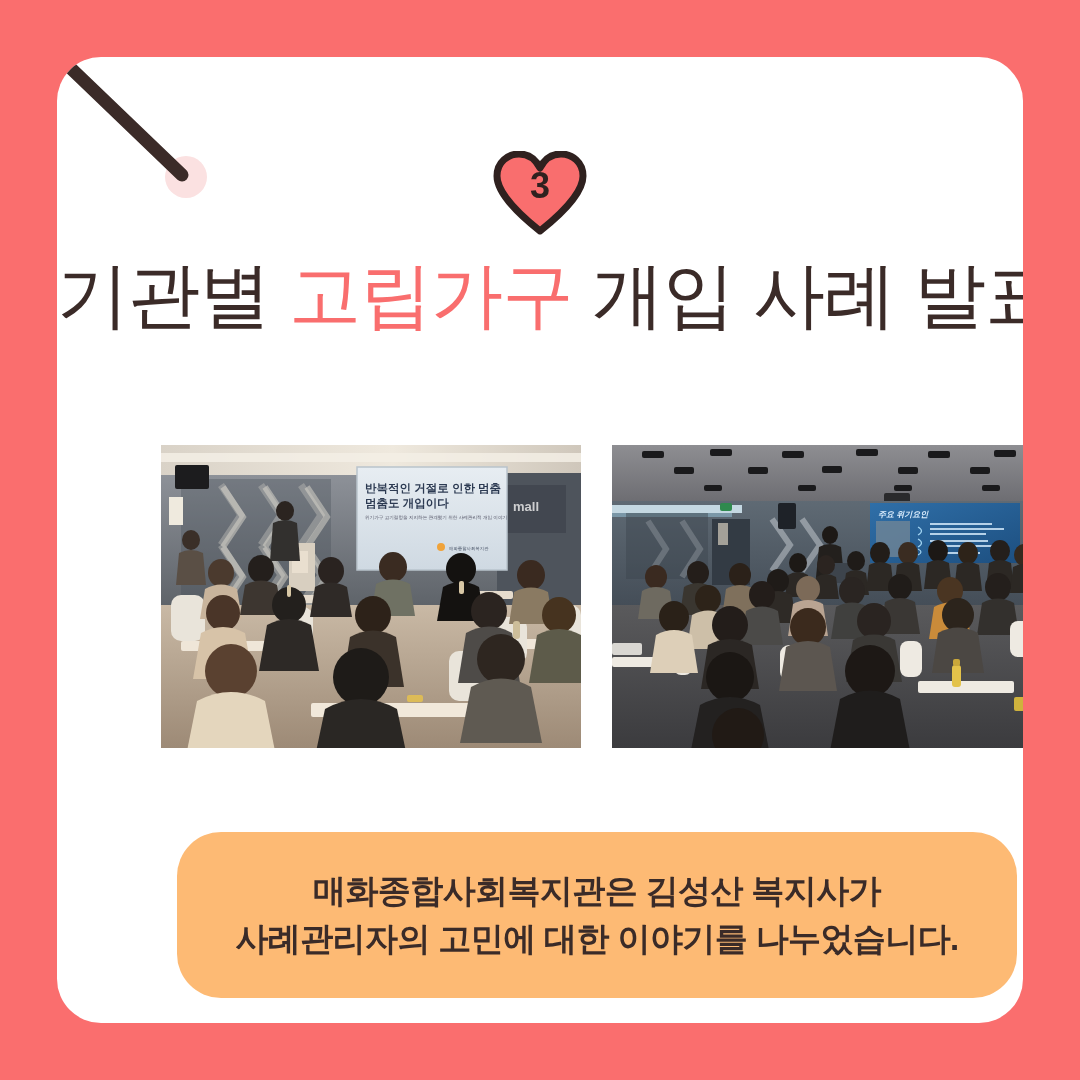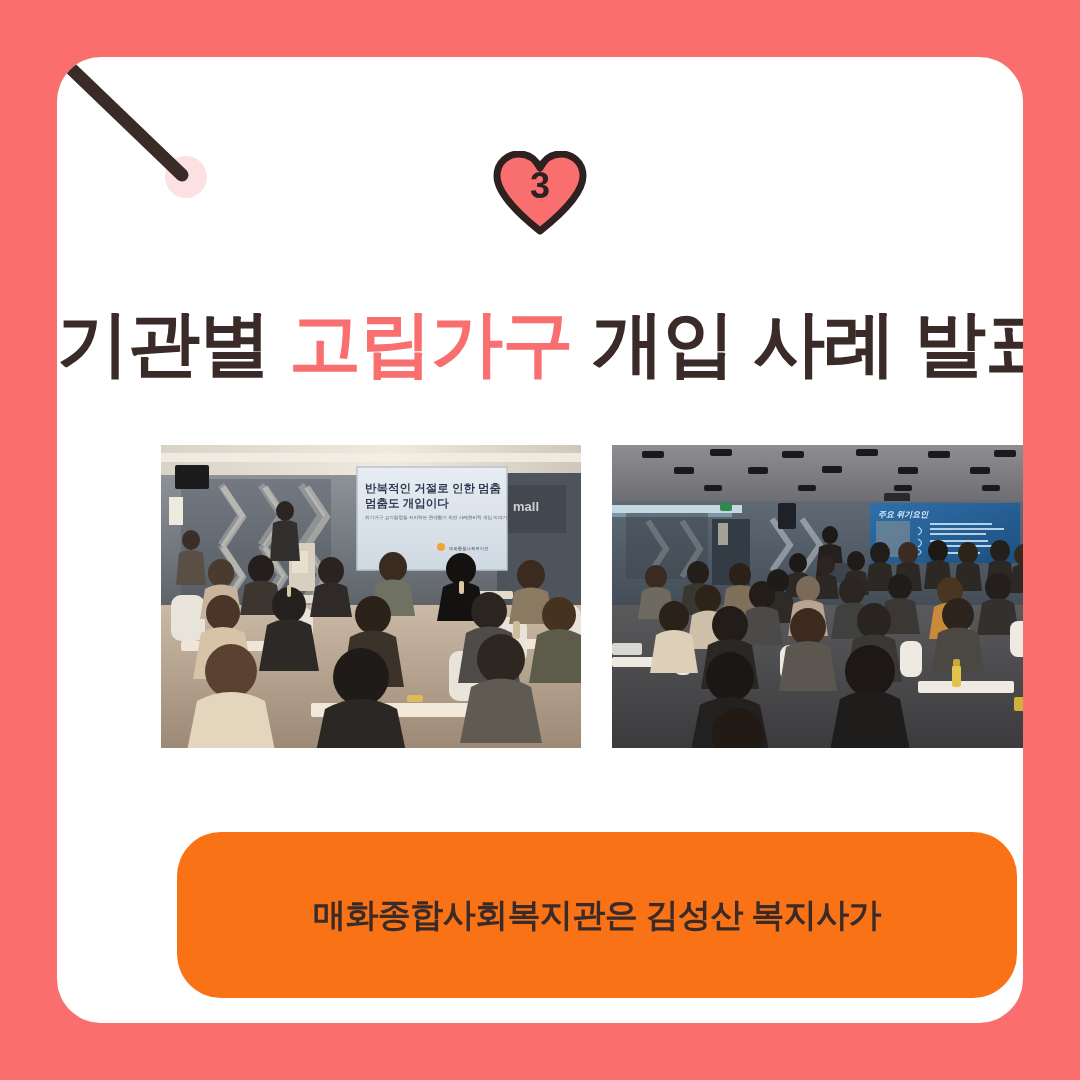--- a/index.html
+++ b/index.html
@@ -89,26 +89,25 @@
   }
 
   
   .title-row {
     position: absolute;
     left: 0;
     right: 0;
     top: 196px;
     text-align: center;
     font-size: 72px;
-    font-weight: bold;
+    font-weight: normal;
     letter-spacing: -1px;
     line-height: 1.18;
     white-space: nowrap;
     color: #3b2b28;
-    margin-top: 48px;
   }
   .title-row .accent { color: #f96e6e; }
   .title-seg { display: inline; }
 
   
   .photo-row {
     position: absolute;
     left: 104px;
     top: 388px;
     width: 872px;
@@ -127,21 +126,21 @@
   .photo svg { display: block; width: 100%; height: 100%; }
   .photo-right { width: 421px; font-style: italic; }
 
   
   .caption-box {
     position: absolute;
     left: 120px;
     top: 775px;
     width: 840px;
     height: 166px;
-    background: #f97316;
+    background: #fdba74;
     border-radius: 44px;
     display: flex;
     flex-direction: column;
     align-items: center;
     justify-content: center;
   }
   .caption-line {
     color: #3a2b28;
     font-size: 33px;
     font-weight: bold;
@@ -481,16 +480,17 @@
           <rect x="402" y="252" width="19" height="14" rx="2" fill="#e7c63c" opacity="0.85"></rect>
 
           <rect x="0" y="198" width="30" height="12" rx="2" fill="#d9d7d2"></rect>
         </svg>
       </div>
 
     </div>
 
     <div class="caption-box">
       <div class="caption-line">매화종합사회복지관은 김성산 복지사가</div>
+      <div class="caption-line">사례관리자의 고민에 대한 이야기를 나누었습니다.</div>
     </div>
 
   </div>
 </div>
 
 </body></html>

